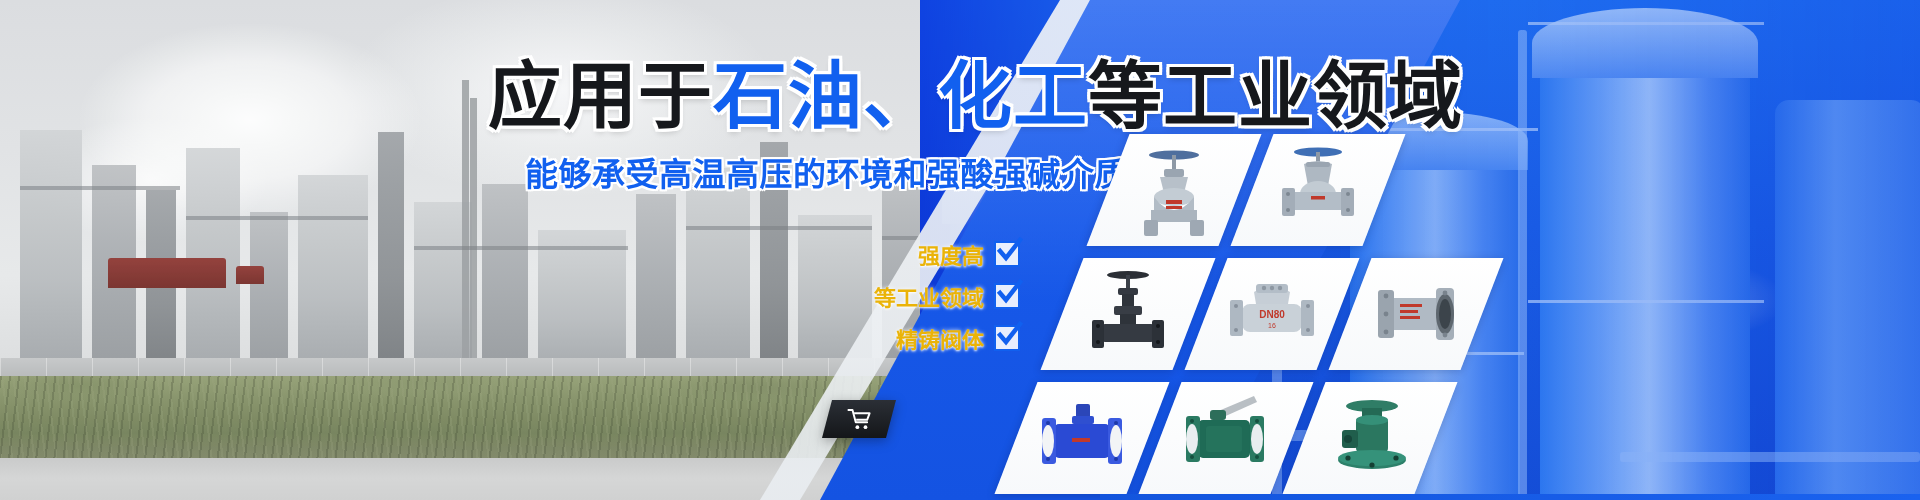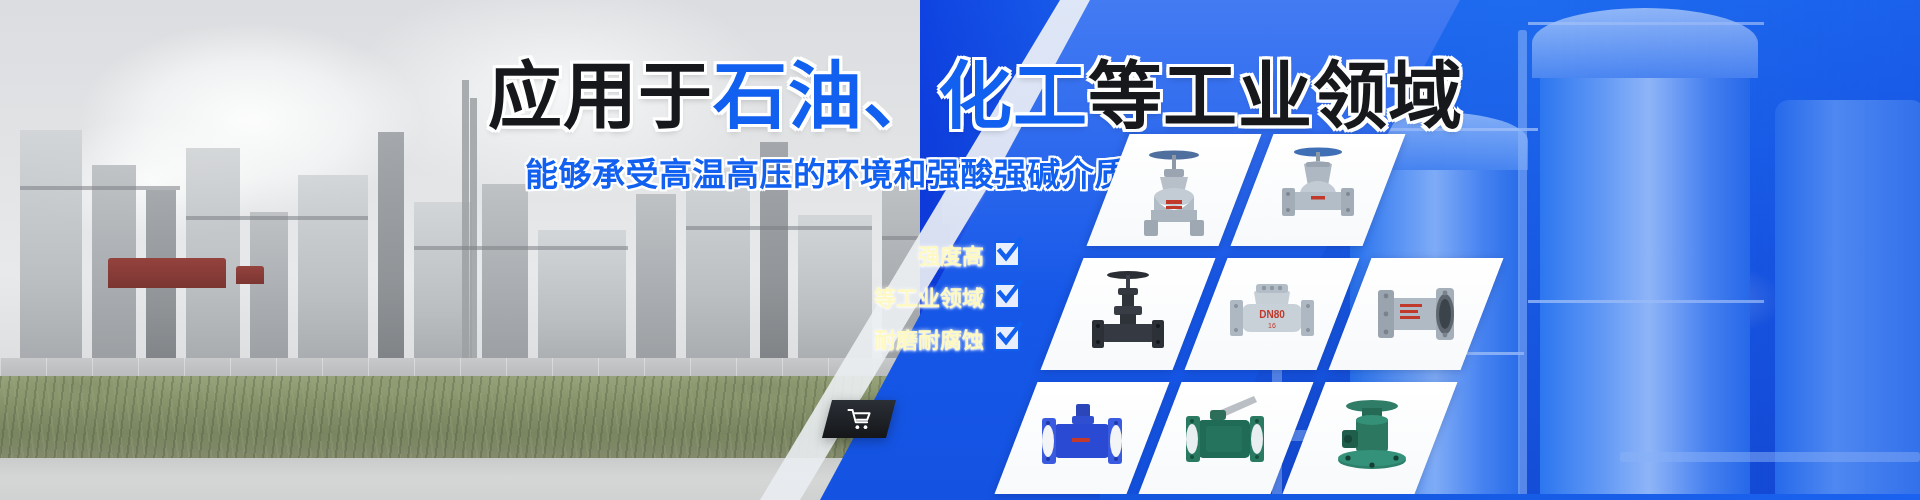--- a/index.html
+++ b/index.html
@@ -136,21 +136,21 @@
     padding-left: 43px;
   }
 
   
   .checks{
     position:absolute;left:690px;top:238px;width:330px;
     display:flex;flex-direction:column;align-items:flex-end;gap:10px;
   }
   .chk-row{display:flex;align-items:center;gap:10px;}
   .chk-label{
-    font-size:22px;font-weight:bold;color:#fef9c3;white-space:nowrap;
+    font-size:22px;font-weight:bold;color:#eab308;white-space:nowrap;
     text-shadow:0 1px 2px rgba(255,255,255,.85), 0 0 4px rgba(255,255,255,.9);
   }
   .chk-box{
     position:relative;width:22px;height:22px;flex:0 0 22px;
     border:2px solid #1160ef;background:rgba(255,255,255,.9);
   }
   .chk-box svg{position:absolute;left:-1px;top:-7px;width:28px;height:28px;}
 
   
   .cta{
@@ -287,21 +287,21 @@
       </div>
       <div class="chk-row">
         <span class="chk-label">等工业领域</span>
         <span class="chk-box">
           <svg viewBox="0 0 28 28">
               <path d="M5 15 L11 22 L25 4" fill="none" stroke="#1160ef" stroke-width="4.5" stroke-linecap="square"></path>
             </svg>
         </span>
       </div>
       <div class="chk-row">
-        <span class="chk-label">耐磨耐腐蚀</span>
+        <span class="chk-label">精铸阀体</span>
         <span class="chk-box">
           <svg viewBox="0 0 28 28">
               <path d="M5 15 L11 22 L25 4" fill="none" stroke="#1160ef" stroke-width="4.5" stroke-linecap="square"></path>
             </svg>
         </span>
       </div>
     </div>
 
     <div class="cta">
       <div class="cta-cart">

